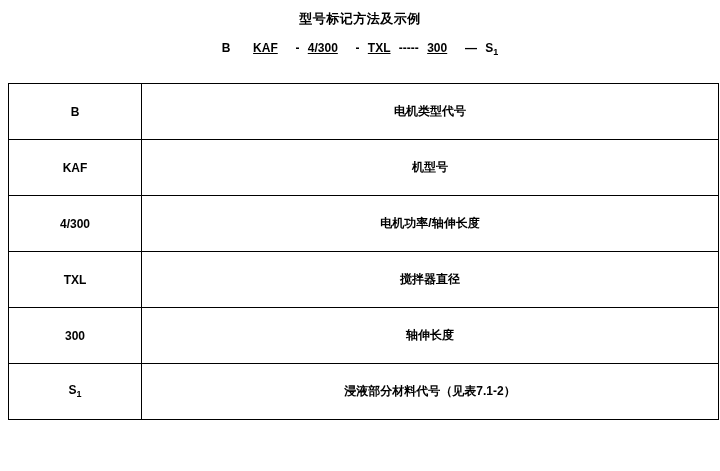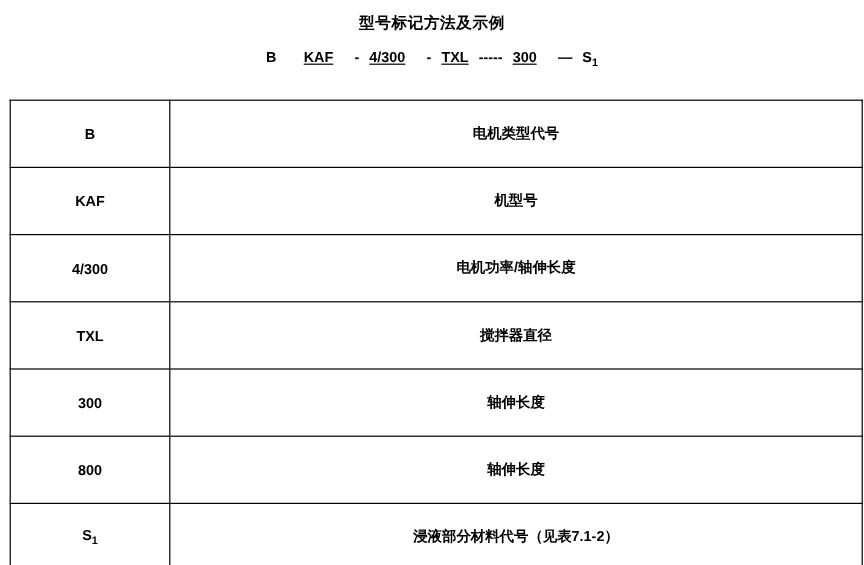--- a/index.html
+++ b/index.html
@@ -131,24 +131,20 @@
         </tr>
         <tr>
           <td class="code-cell">TXL</td>
           <td class="desc-cell">搅拌器直径</td>
         </tr>
         <tr>
           <td class="code-cell">300</td>
           <td class="desc-cell">轴伸长度</td>
         </tr>
         <tr>
-          <td class="code-cell">800</td>
-          <td class="desc-cell">轴伸长度</td>
-        </tr>
-        <tr>
           <td class="code-cell"><span>S</span><sub>1</sub></td>
           <td class="desc-cell">浸液部分材料代号（见表7.1-2）</td>
         </tr>
       </tbody>
     </table>
   </div>
 
 </div>
 
 </body></html>

